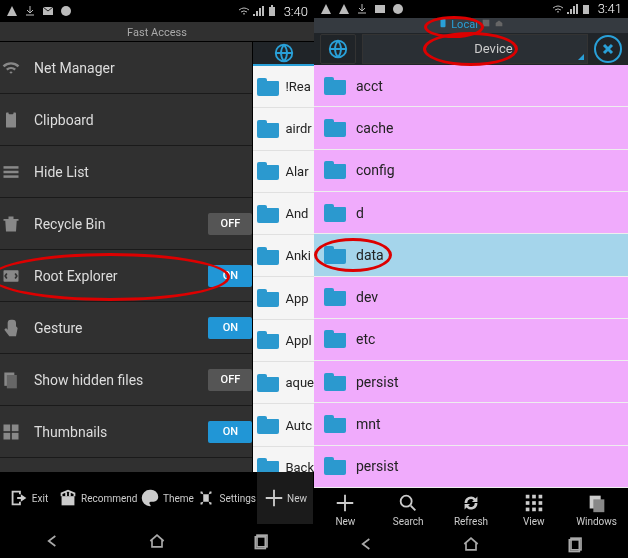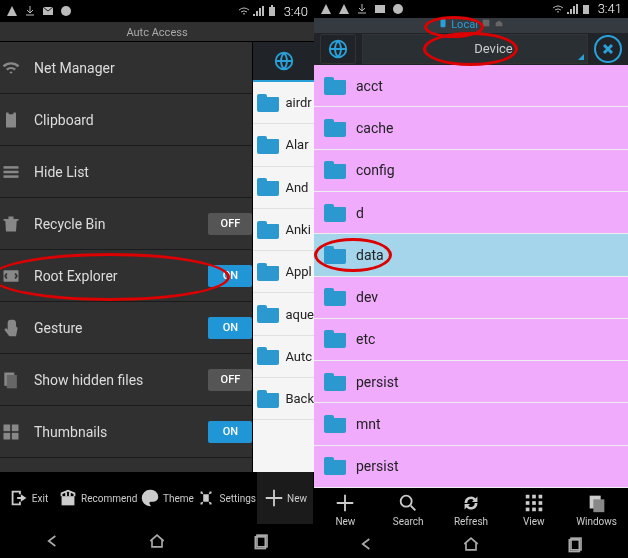--- a/index.html
+++ b/index.html
@@ -297,21 +297,21 @@
           <path d="M1 11h2V9H1zM4 11h2V6H4zM7 11h2V3H7zM10 11h2V1h-2z"></path>
         </svg>
       <svg>
           <rect x="3" y="2" width="6" height="9"></rect>
           <rect x="5" y="0" width="2" height="2"></rect>
         </svg>
       <span class="clock">3:40</span>
     </div>
   </div>
 
-  <div class="fa-title">Autc Access</div>
+  <div class="fa-title">Fast Access</div>
 
   <div class="fa-body">
     <div class="fa-list">
 
       <div class="fa-item">
         <span class="fa-icon">
             <svg viewBox="0 0 24 24">
               <path d="M2 9a15 15 0 0120 0l-2 2a12 12 0 00-16 0zM6 13a9 9 0 0112 0l-2 2a6 6 0 00-8 0zM10 17a3 3 0 014 0l-2 2z"></path>
             </svg>
           </span>
@@ -399,33 +399,41 @@
     <div class="fa-strip">
       <div class="fa-strip-tabs">
         <svg viewBox="0 0 24 24">
             <circle cx="12" cy="12" r="9" fill="none" stroke="#29a0d8" stroke-width="2"></circle>
             <path d="M3 12h18M12 3a14 14 0 010 18M12 3a14 14 0 000 18" fill="none" stroke="#29a0d8" stroke-width="2"></path>
           </svg>
       </div>
       <div class="fa-strip-list" id="strip-list">
           <div class="fa-strip-row">
             <div class="folder-icon"></div>
+            <span>!Rea</span>
+          </div>
+          <div class="fa-strip-row">
+            <div class="folder-icon"></div>
             <span>airdr</span>
           </div>
           <div class="fa-strip-row">
             <div class="folder-icon"></div>
             <span>Alar</span>
           </div>
           <div class="fa-strip-row">
             <div class="folder-icon"></div>
             <span>And</span>
           </div>
           <div class="fa-strip-row">
             <div class="folder-icon"></div>
             <span>Anki</span>
+          </div>
+          <div class="fa-strip-row">
+            <div class="folder-icon"></div>
+            <span>App</span>
           </div>
           <div class="fa-strip-row">
             <div class="folder-icon"></div>
             <span>Appl</span>
           </div>
           <div class="fa-strip-row">
             <div class="folder-icon"></div>
             <span>aque</span>
           </div>
           <div class="fa-strip-row">

